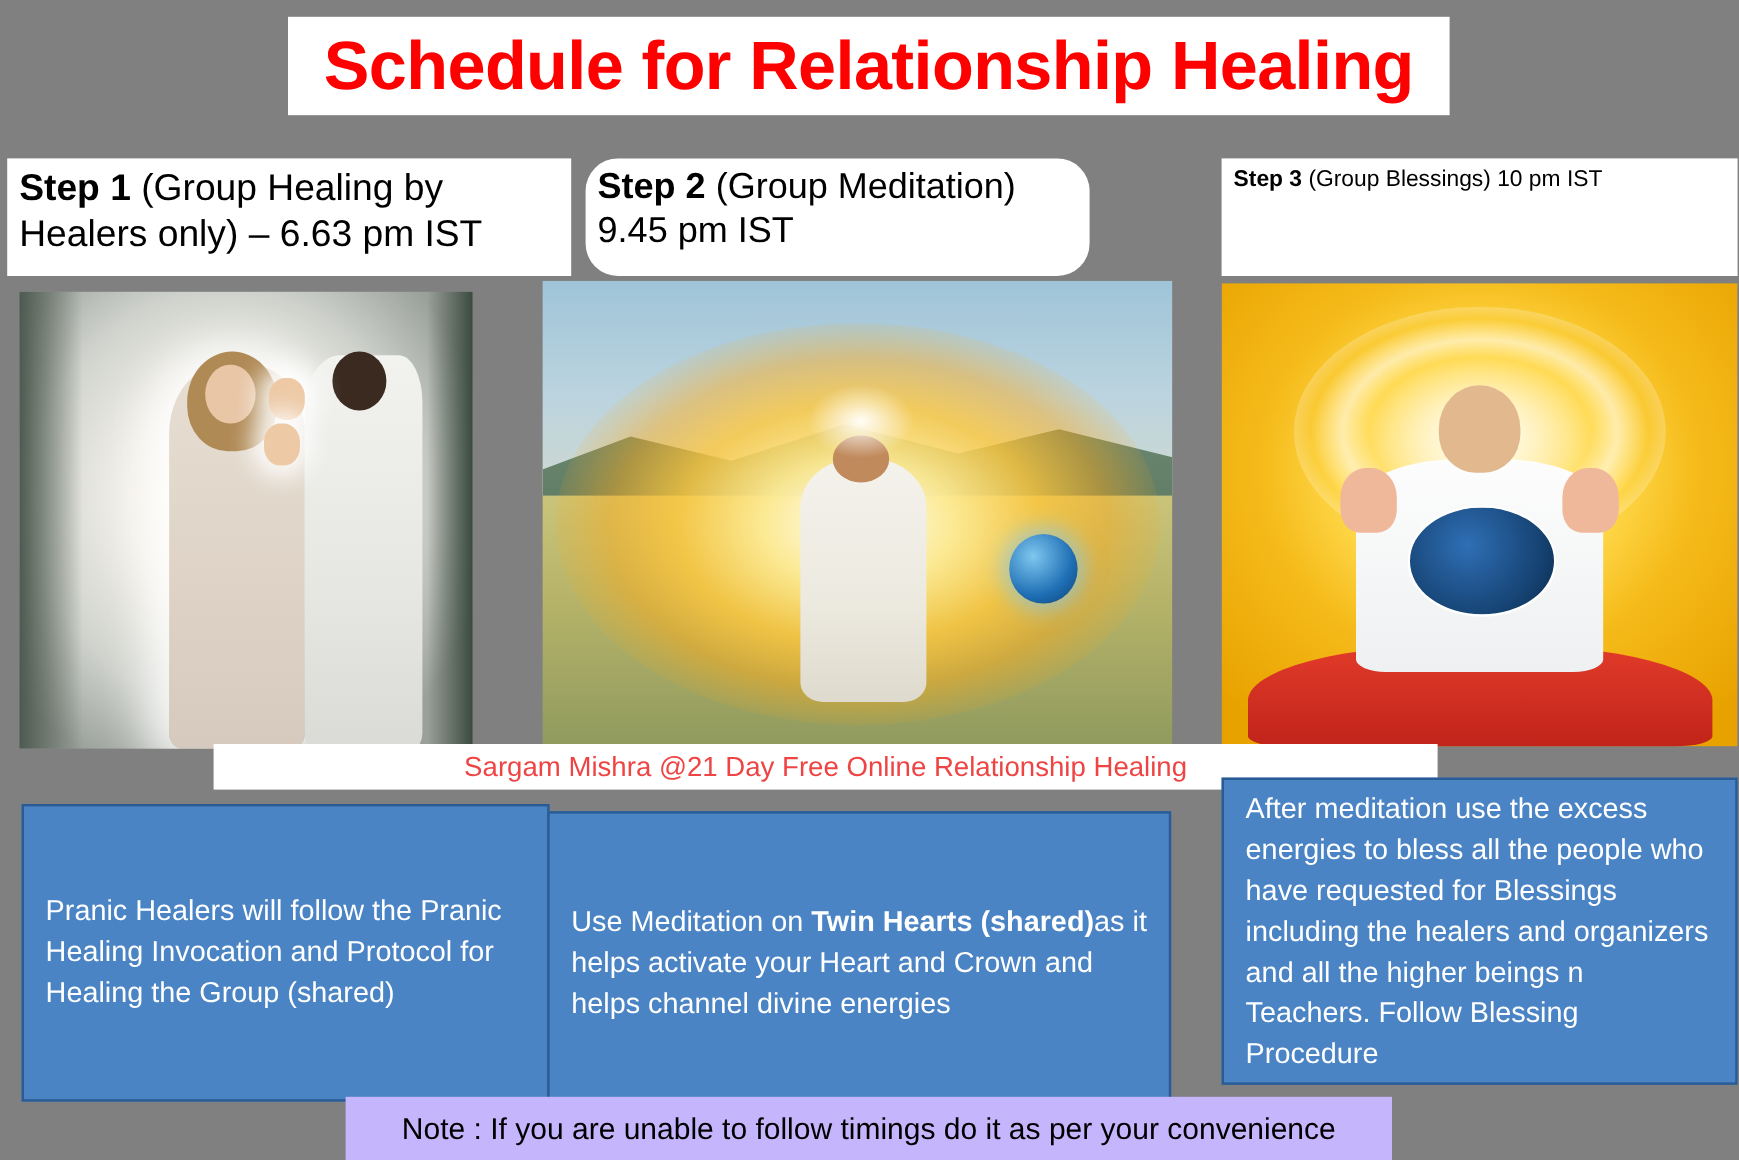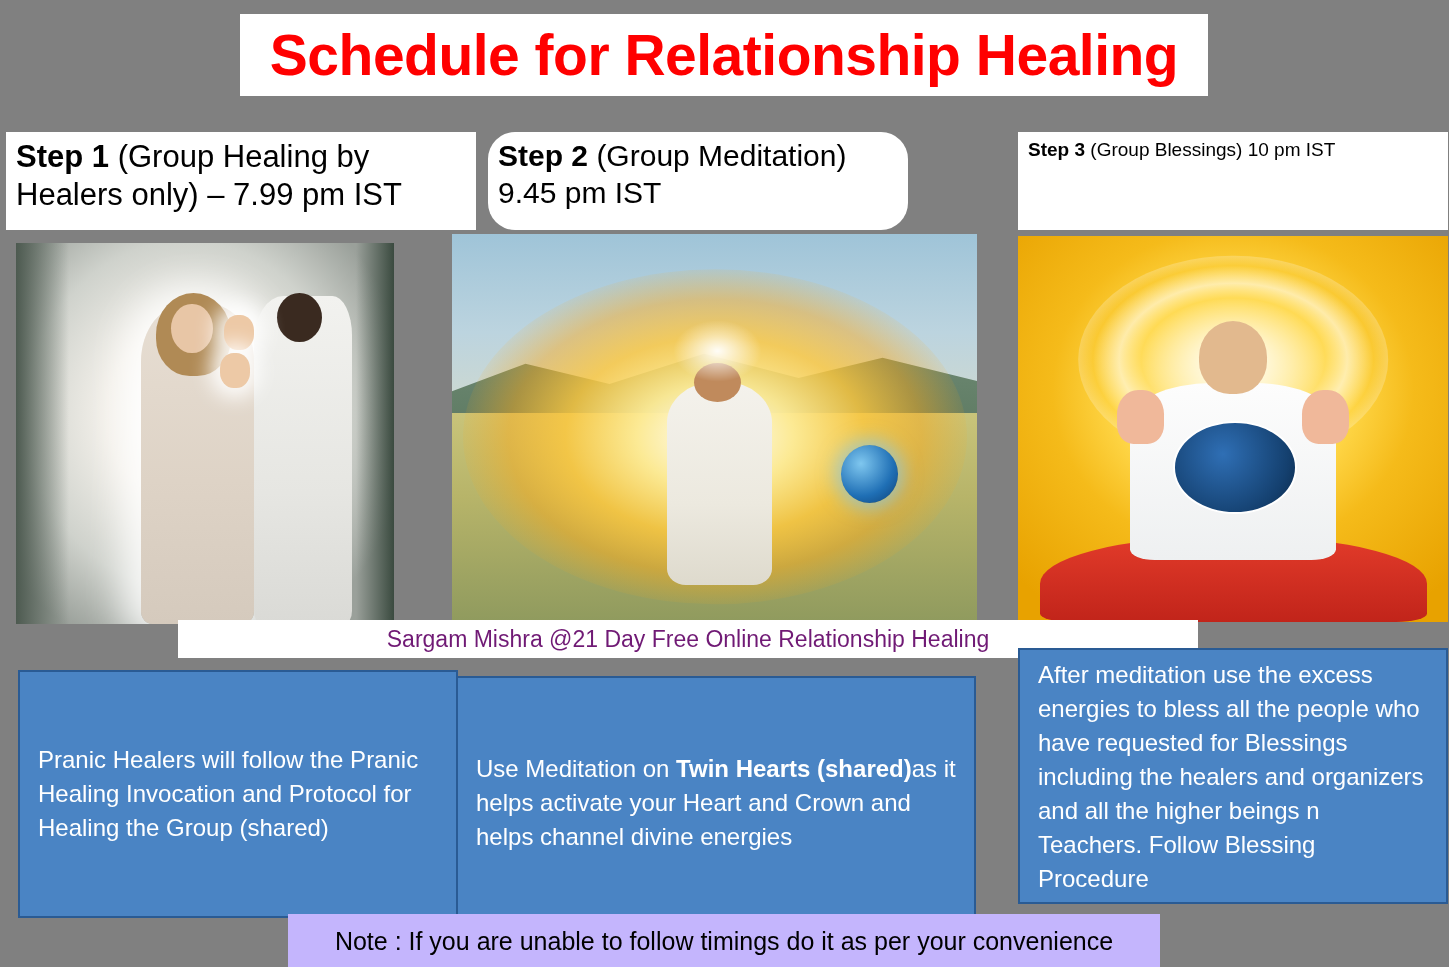--- a/index.html
+++ b/index.html
@@ -235,21 +235,21 @@
   .watermark {
     position: absolute;
     left: 178px;
     top: 620px;
     width: 1020px;
     height: 38px;
     background: #ffffff;
     display: flex;
     align-items: center;
     justify-content: center;
-    color: #701a75;
+    color: #ef4444;
     font-size: 23px;
     white-space: nowrap;
   }
 
   
   .blue-box {
     position: absolute;
     box-sizing: border-box;
     background: #4a84c4;
     border: 2px solid #2a5b94;
@@ -304,21 +304,21 @@
 </style>
 </head>
 <body>
 
 <div class="title-box">
   <span class="title-text">Schedule for Relationship Healing</span>
 </div>
 
 <div class="step-head" id="step1-head">
   <span class="lead">Step 1</span>
-  <span>(Group Healing by Healers only) – 7.99 pm IST</span>
+  <span>(Group Healing by Healers only) – 6.63 pm IST</span>
 </div>
 
 <div class="photo" id="photo1">
   <div class="p1-bg"></div>
   <div class="p1-dark-l"></div>
   <div class="p1-dark-r"></div>
   <div class="p1-woman"></div>
   <div class="p1-hair"></div>
   <div class="p1-face"></div>
   <div class="p1-man"></div>

